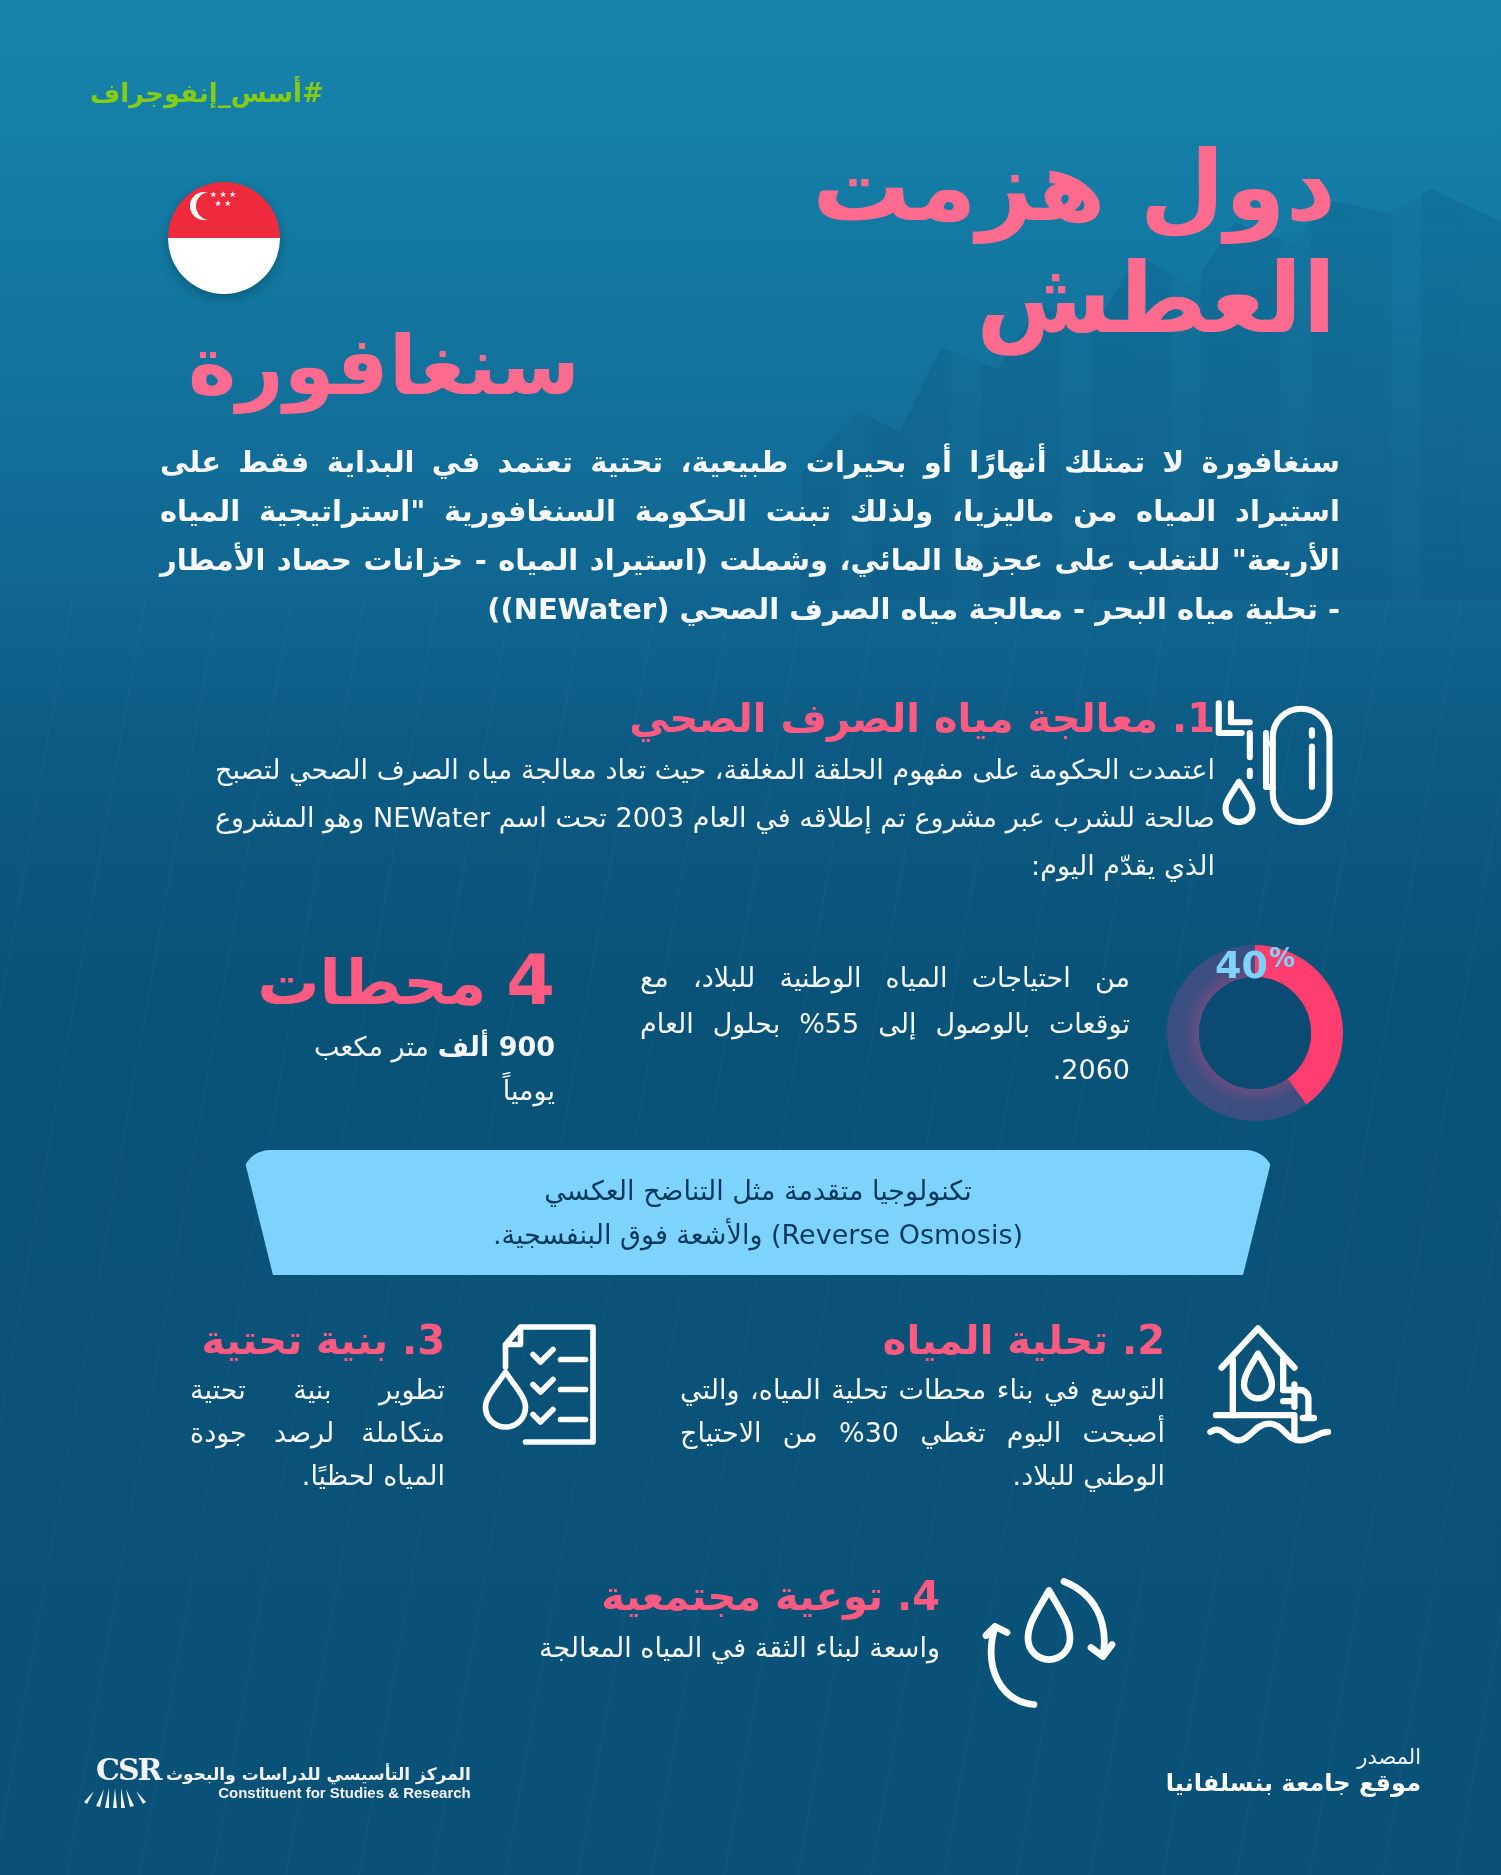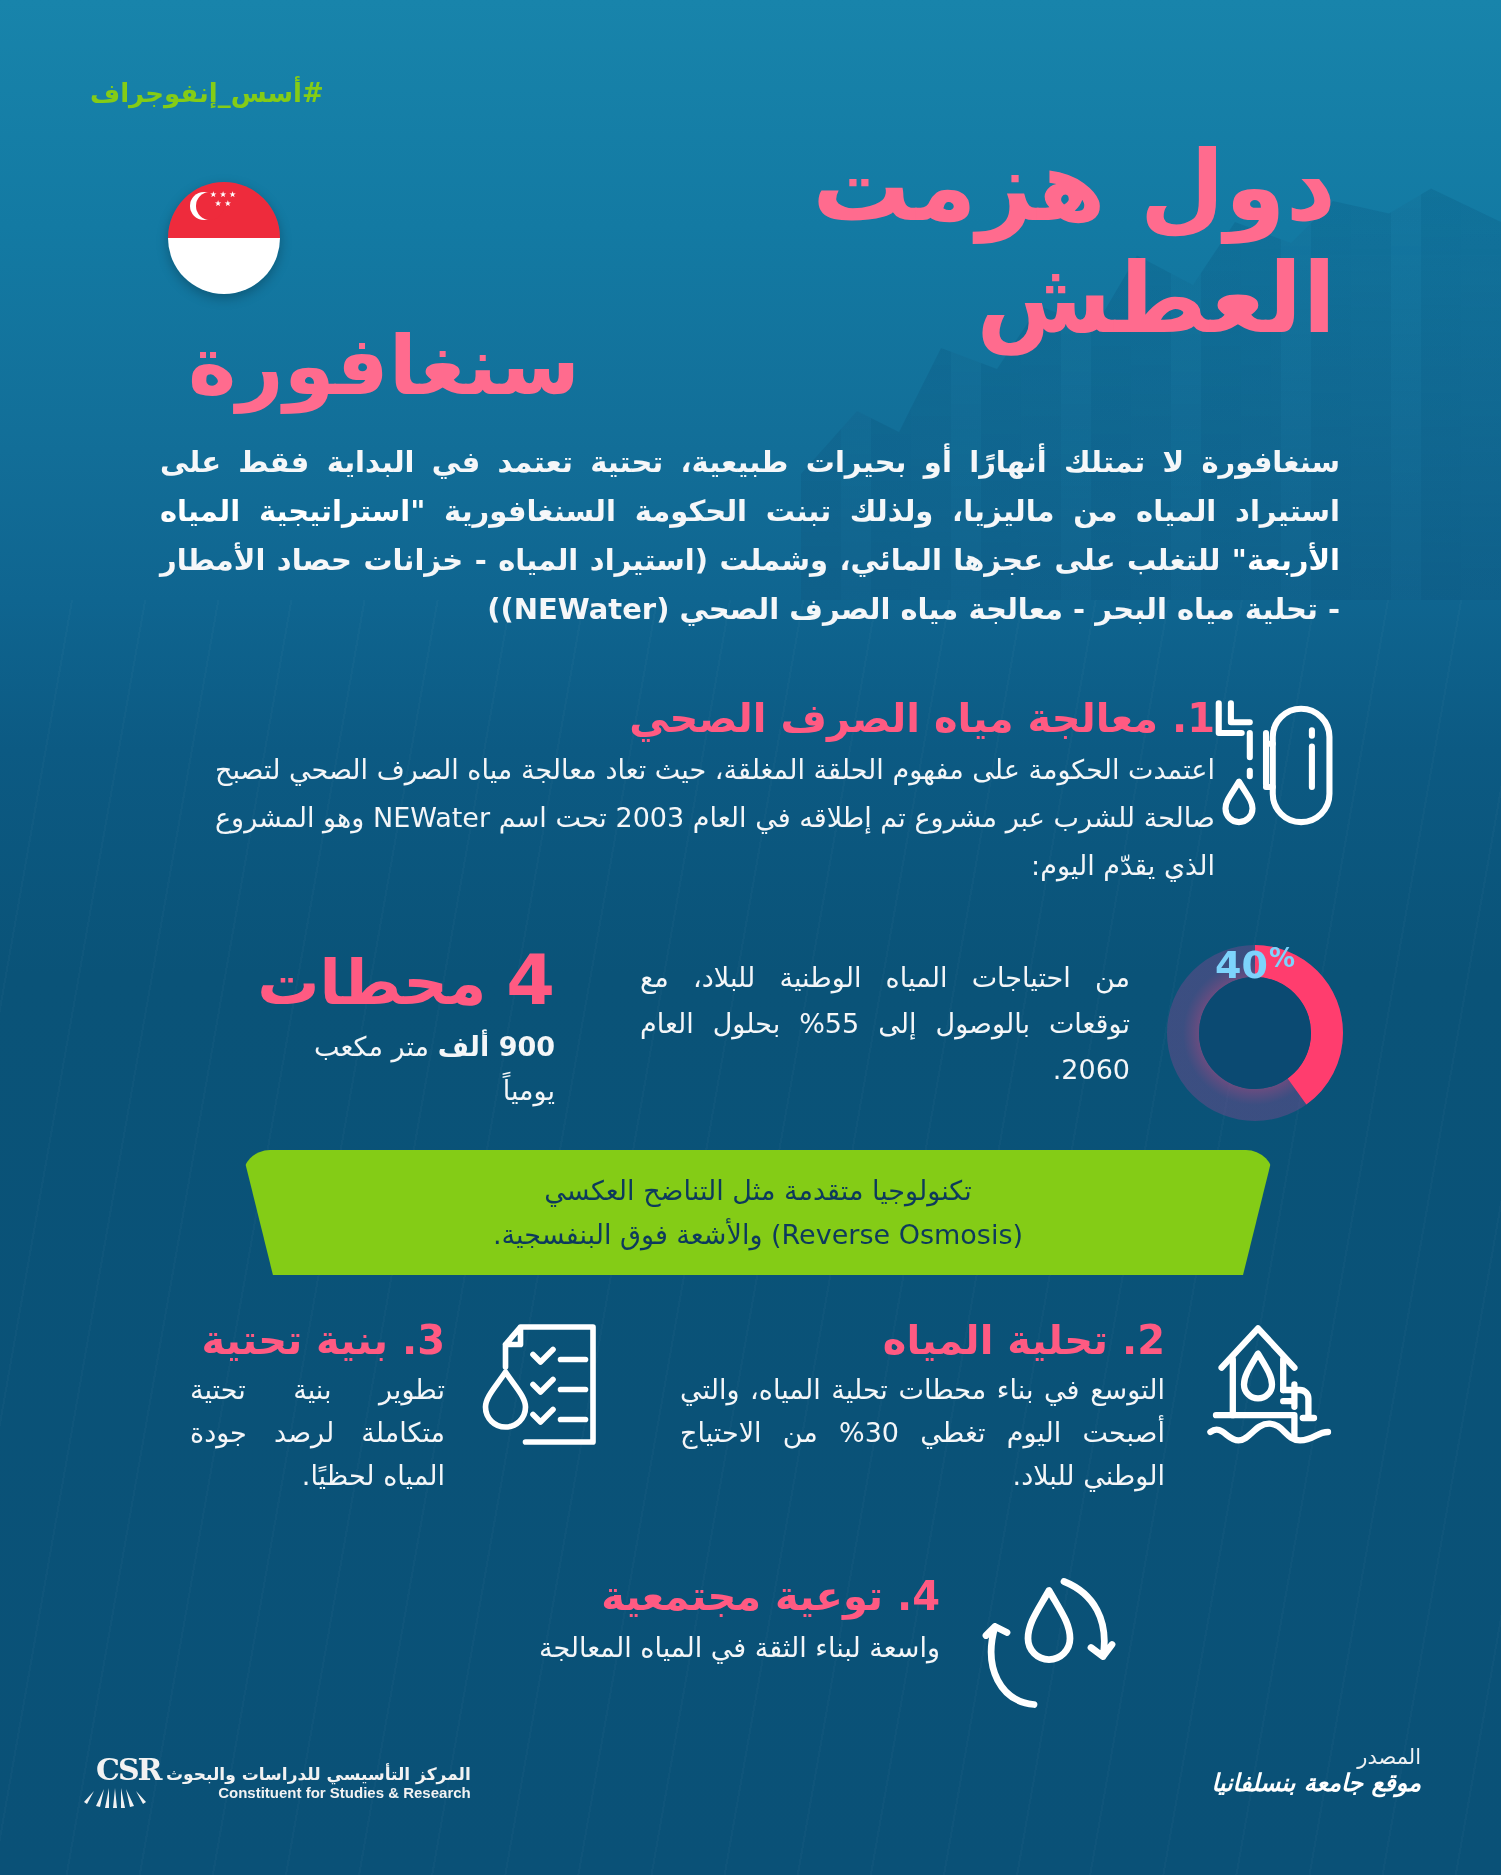--- a/index.html
+++ b/index.html
@@ -88,21 +88,21 @@
       position: absolute; left: 640px; top: 955px; width: 490px; text-align: justify; text-align-last: right;
       font-size: 27px; line-height: 46px; color: #f4f6f8;
     }
     .stations { position: absolute; left: 290px; top: 938px; width: 265px; text-align: right; }
     .stations .big { color: #ff5a82; font-size: 62px; font-weight: bold; line-height: 85px; }
     .stations .big .num { font-size: 70px; margin-left: 20px; }
     .stations .txt { font-size: 27px; line-height: 44px; color: #f4f6f8; }
 
     .callout {
       position: absolute; left: 242px; top: 1150px; width: 1032px; height: 125px;
-      background: #84cc16; color: #0d3a5c;
+      background: #7dd3fc; color: #0d3a5c;
       border-radius: 28px;
       clip-path: polygon(0 0, 100% 0, 97% 100%, 3% 100%);
       display: flex; flex-direction: column; justify-content: center; align-items: center;
       font-size: 27px; line-height: 44px; text-align: center;
     }
 
     .sec2 { position: absolute; left: 680px; top: 1312px; width: 485px; text-align: right; }
     .sec3 { position: absolute; left: 190px; top: 1312px; width: 255px; text-align: right; }
     .sec4 { position: absolute; left: 340px; top: 1568px; width: 600px; text-align: right; }
     .sec2 .sec-body, .sec3 .sec-body { line-height: 43px; }
@@ -110,21 +110,21 @@
     .footer-logo { position: absolute; left: 80px; top: 1752px; display: flex; align-items: center; gap: 16px; direction: ltr; }
     .csr-mark { width: 70px; height: 60px; position: relative; }
     .csr-mark .letters { font-family: "DejaVu Serif", serif; font-size: 30px; font-weight: bold; color: #f2f2f2; letter-spacing: -2px; margin-left: 16px; }
     .csr-mark .rays { position: absolute; left: 4px; top: 36px; width: 62px; height: 20px; }
     .org { text-align: right; }
     .org .ar { font-size: 17px; font-weight: bold; color: #f2f2f2; direction: rtl; }
     .org .en { font-size: 15px; font-weight: bold; color: #f2f2f2; font-family: "Liberation Sans", sans-serif; }
 
     .source { position: absolute; right: 80px; top: 1745px; text-align: right; }
     .source .lbl { font-size: 21px; color: #f0f2f4; }
-    .source .val { font-size: 24px; font-weight: bold; color: #ffffff; font-style: italic; }
+    .source .val { font-size: 24px; font-weight: bold; color: #ffffff; }
   </style>
 </head>
 <body>
 
 <div class="bg"></div>
 <div class="bg-skyline"></div>
 <div class="bg-streaks"></div>
 
 <div class="hashtag">#أسس_إنفوجراف</div>
 

